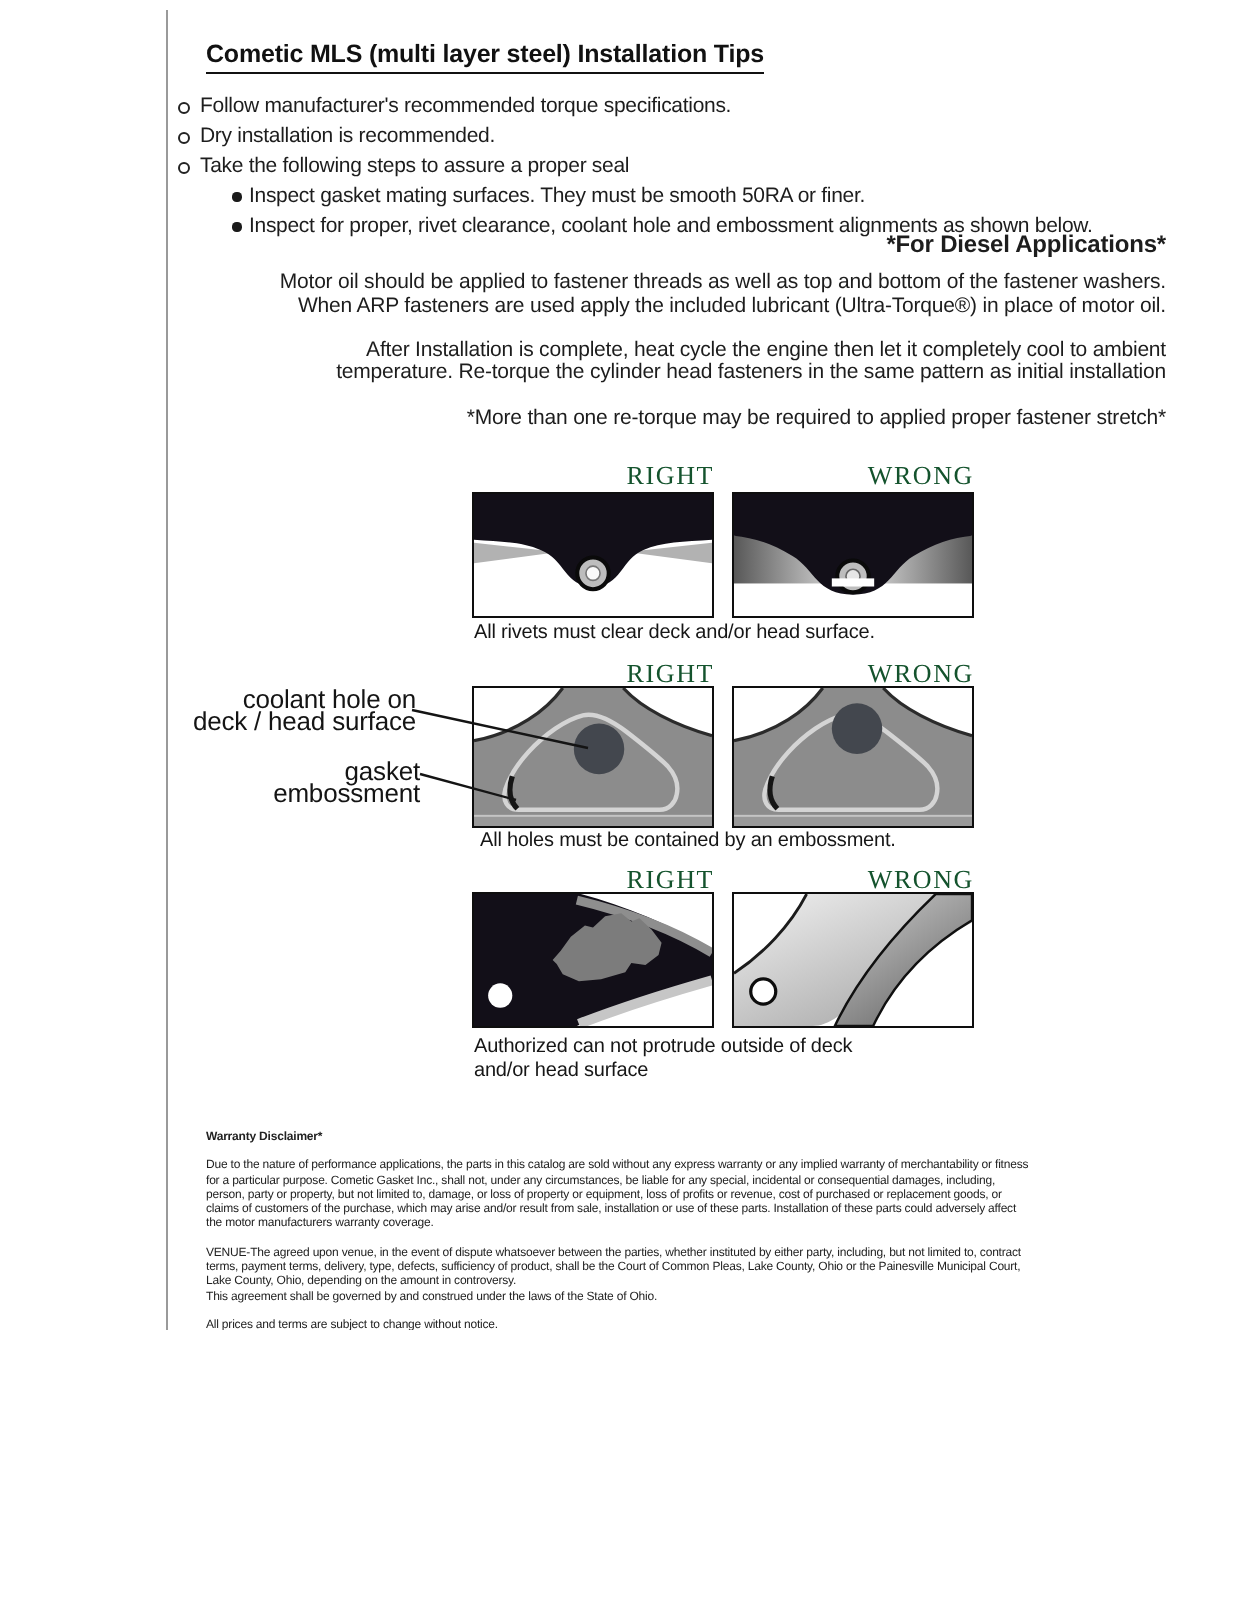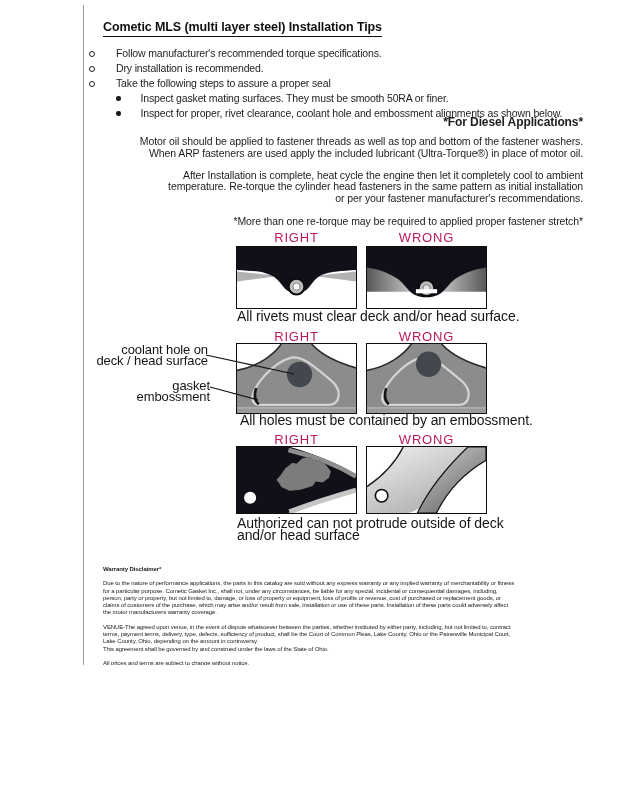--- a/index.html
+++ b/index.html
@@ -10,36 +10,36 @@
   .edge-line{position:absolute;left:83px;top:5px;width:1px;height:791px;background:#9a9a9a;}
 
   
   .title{
     position:absolute;left:103px;top:20px;font-size:12.5px;font-weight:bold;
     letter-spacing:-0.1px;color:#111;border-bottom:1.6px solid #111;padding-bottom:2px;
   }
 
   
   .bullets{position:absolute;left:89px;top:46px;font-size:10.5px;letter-spacing:-0.15px;}
-  .b-item{display:flex;align-items:flex-start;line-height:15px;gap:16px;}
+  .b-item{display:flex;align-items:flex-start;line-height:15px;}
   .b-item.sub{padding-left:27px;}
   .obullet{width:4px;height:4px;border:1px solid #222;border-radius:50%;margin:5px 5px 0 0;flex:none;}
   .fbullet{width:4.5px;height:4.5px;background:#1a1a1a;border-radius:50%;margin:5px 4px 0 0;flex:none;}
 
   
   .diesel{position:absolute;left:103px;top:115px;width:480px;font-size:10.5px;letter-spacing:-0.1px;text-align:right;}
   .diesel h2{font-size:12px;font-weight:bold;margin:0 0 7px 0;letter-spacing:-0.1px;}
   .diesel .para{margin:0 0 10px 0;}
   .diesel .line{line-height:11.8px;white-space:nowrap;}
 
   
-  .dg-header{position:absolute;width:121px;text-align:center;font-size:13px;letter-spacing:0.8px;color:#be185d;}
+  .dg-header{position:absolute;width:121px;text-align:right;font-size:13px;letter-spacing:0.8px;color:#14532d;font-family:Liberation Serif, serif;}
   .dg-panel{position:absolute;width:121px;border:1.6px solid #0e0e0e;box-sizing:border-box;background:#fff;}
   .dg-panel svg{display:block;width:100%;height:100%;}
-  .dg-caption{position:absolute;font-size:14px;letter-spacing:-0.1px;line-height:11.5px;color:#161616;}
+  .dg-caption{position:absolute;font-size:10px;letter-spacing:-0.1px;line-height:11.5px;color:#161616;}
 
   
   .pt-label{position:absolute;text-align:right;font-size:13px;line-height:10.8px;letter-spacing:-0.1px;color:#141414;}
   .pointer-overlay{position:absolute;left:204px;top:349px;width:102px;height:56px;z-index:5;}
 
   
   .legal{position:absolute;left:103px;top:566px;width:413px;font-size:6px;line-height:7.3px;letter-spacing:-0.1px;color:#222;}
   .legal .lg-head{font-weight:bold;margin:0 0 7px 0;}
   .legal .lg-para{margin:0 0 7px 0;}
   .legal .lg-join{margin:0;}
@@ -79,21 +79,20 @@
 
   <div class="diesel">
     <h2>*For Diesel Applications*</h2>
     <div class="para">
       <div class="line">Motor oil should be applied to fastener threads as well as top and bottom of the fastener washers.</div>
       <div class="line">When ARP fasteners are used apply the included lubricant (Ultra-Torque®) in place of motor oil.</div>
     </div>
     <div class="para">
       <div class="line">After Installation is complete, heat cycle the engine then let it completely cool to ambient</div>
       <div class="line">temperature. Re-torque the cylinder head fasteners in the same pattern as initial installation</div>
-      <div class="line">or per your fastener manufacturer's recommendations.</div>
     </div>
     <div class="para">*More than one re-torque may be required to applied proper fastener stretch*</div>
   </div>
 
   <div class="dg-header" style="left:236px;top:230px;">RIGHT</div>
   <div class="dg-header" style="left:366px;top:230px;">WRONG</div>
 
   <div class="dg-panel" style="left:236px;top:246px;height:63px;">
     <svg viewBox="0 0 118 60" preserveAspectRatio="none">
       <rect x="0" y="0" width="118" height="60" fill="#ffffff"></rect>

